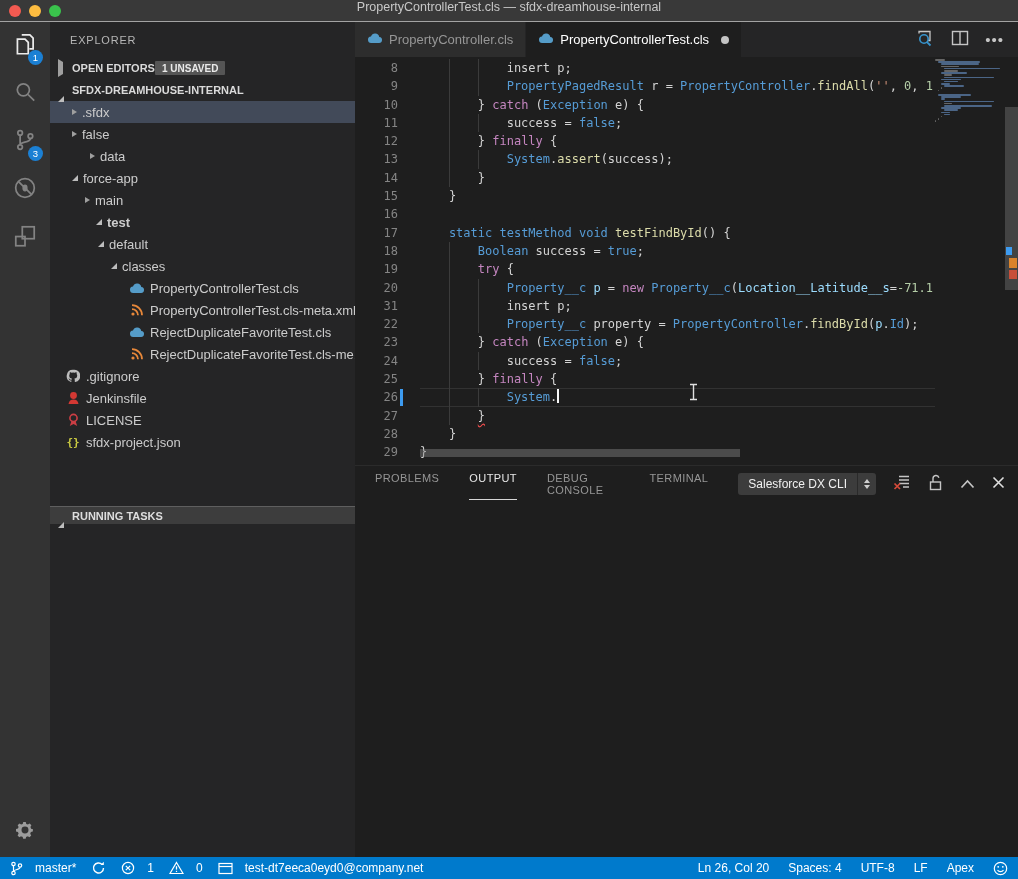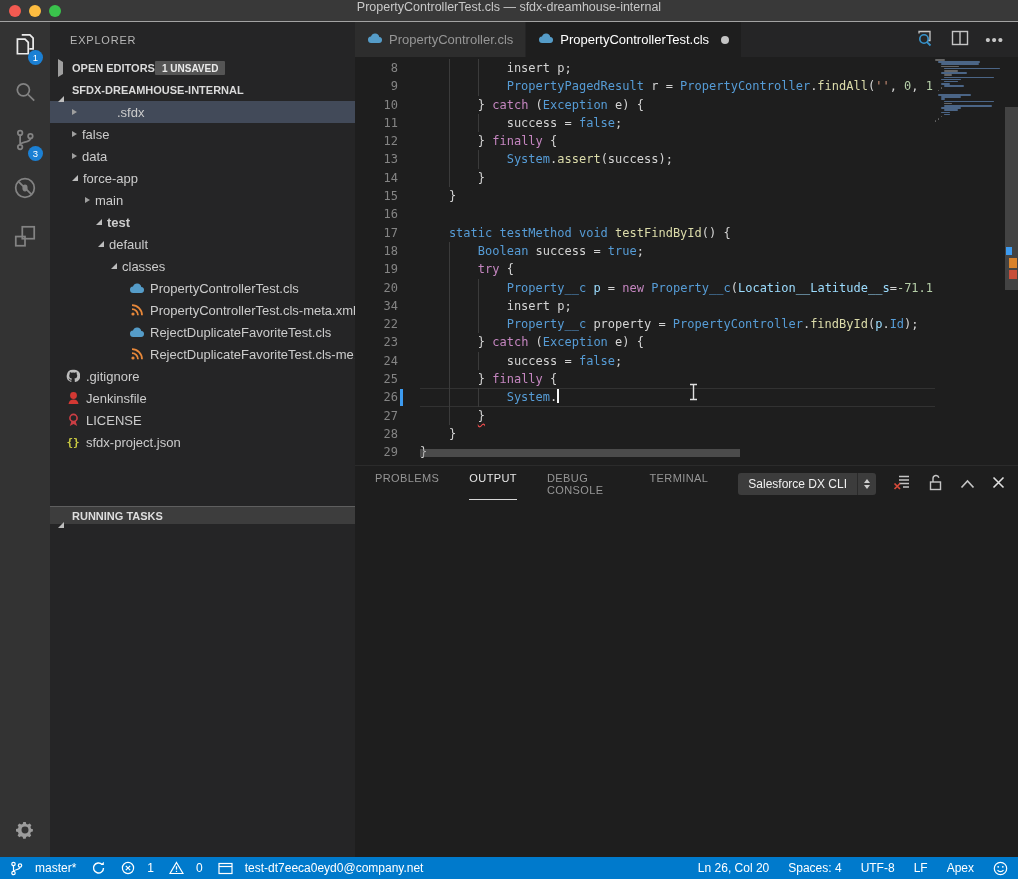--- a/index.html
+++ b/index.html
@@ -28,21 +28,21 @@
 
   
   .sidebar { width:305px; background:#252526; color:#cccccc; position:relative; flex:none; overflow:hidden; }
   .sidebar-title { height:35px; line-height:36px; padding-left:20px; font-size:11px; color:#b6b6b6; letter-spacing:0.8px; }
   .section-row { height:22px; display:flex; align-items:center; font-size:11px; font-weight:bold; color:#dadada; padding-left:8px; }
   .badge-unsaved { background:#555555; color:#eaeaea; font-size:10px; font-weight:bold; padding:1.5px 7px; margin-left:0; border-radius:1px; }
   .tw-col { display:inline-block; width:14px; flex:none; }
   .chev-c { width:0; height:0; border-left:5px solid #9f9f9f; border-top:3.5px solid transparent; border-bottom:3.5px solid transparent; }
   .chev-e { width:0; height:0; border-bottom:6px solid #bdbdbd; border-left:6px solid transparent; }
   .tree-row { height:22px; display:flex; align-items:center; font-size:13px; color:#cccccc; }
-  .tree-row.selected { background:#424a59;gap:35px; }
+  .tree-row.selected { background:#424a59; }
   .tree-label { margin-left:5px; white-space:nowrap; }
   .fi { width:16px; height:16px; flex:none; display:inline-flex; align-items:center; justify-content:center; font-size:11px; }
   .running-tasks { position:absolute; top:484px; left:0; right:0; height:18px; background:#3d3d3d;
     border-top:1px solid #5f5f5f; display:flex; align-items:center; padding-left:8px;
     font-size:11px; font-weight:bold; color:#dedede; }
 
   
   .editorgroup { flex:1; min-width:0; display:flex; flex-direction:column; background:#1e1e1e; }
   .tabbar { height:35px; background:#252526; display:flex; flex:none; }
   .tab { display:flex; align-items:center; gap:6px; padding:0 12px; font-size:13px;
@@ -170,21 +170,21 @@
       </div>
       <div id="tree">
           <div class="tree-row selected" style="padding-left: 22px;">
             <span class="chev-c"></span>
             <span class="tree-label">.sfdx</span>
           </div>
           <div class="tree-row" style="padding-left: 22px;">
             <span class="chev-c"></span>
             <span class="tree-label">false</span>
           </div>
-          <div class="tree-row" style="padding-left: 22px;">
+          <div class="tree-row" style="padding-left: 40px;">
             <span class="chev-c"></span>
             <span class="tree-label">data</span>
           </div>
           <div class="tree-row" style="padding-left: 22px;">
             <span class="chev-e"></span>
             <span class="tree-label">force-app</span>
           </div>
           <div class="tree-row" style="padding-left: 35px;">
             <span class="chev-c"></span>
             <span class="tree-label">main</span>
@@ -313,21 +313,21 @@
             <div class="code-row"><span class="gutter-num">11</span><span class="gutter-deco"></span><span class="line-text"><span class="ig"></span><span class="ig b"></span><span class="ig b"></span><span class="tk-p">success = </span><span class="tk-k">false</span><span class="tk-p">;</span></span></div>
             <div class="code-row"><span class="gutter-num">12</span><span class="gutter-deco"></span><span class="line-text"><span class="ig"></span><span class="ig b"></span><span class="tk-p">} </span><span class="tk-c">finally</span><span class="tk-p"> {</span></span></div>
             <div class="code-row"><span class="gutter-num">13</span><span class="gutter-deco"></span><span class="line-text"><span class="ig"></span><span class="ig b"></span><span class="ig b"></span><span class="tk-k">System</span><span class="tk-p">.</span><span class="tk-f">assert</span><span class="tk-p">(success);</span></span></div>
             <div class="code-row"><span class="gutter-num">14</span><span class="gutter-deco"></span><span class="line-text"><span class="ig"></span><span class="ig b"></span><span class="tk-p">}</span></span></div>
             <div class="code-row"><span class="gutter-num">15</span><span class="gutter-deco"></span><span class="line-text"><span class="ig"></span><span class="tk-p">}</span></span></div>
             <div class="code-row"><span class="gutter-num">16</span><span class="gutter-deco"></span><span class="line-text"></span></div>
             <div class="code-row"><span class="gutter-num">17</span><span class="gutter-deco"></span><span class="line-text"><span class="ig"></span><span class="tk-k">static testMethod void</span><span class="tk-p"> </span><span class="tk-f">testFindById</span><span class="tk-p">() {</span></span></div>
             <div class="code-row"><span class="gutter-num">18</span><span class="gutter-deco"></span><span class="line-text"><span class="ig"></span><span class="ig b"></span><span class="tk-k">Boolean</span><span class="tk-p"> success = </span><span class="tk-k">true</span><span class="tk-p">;</span></span></div>
             <div class="code-row"><span class="gutter-num">19</span><span class="gutter-deco"></span><span class="line-text"><span class="ig"></span><span class="ig b"></span><span class="tk-c">try</span><span class="tk-p"> {</span></span></div>
             <div class="code-row"><span class="gutter-num">20</span><span class="gutter-deco"></span><span class="line-text"><span class="ig"></span><span class="ig b"></span><span class="ig b"></span><span class="tk-k">Property__c</span><span class="tk-p"> </span><span class="tk-v">p</span><span class="tk-p"> = </span><span class="tk-c">new</span><span class="tk-p"> </span><span class="tk-k">Property__c</span><span class="tk-p">(</span><span class="tk-v">Location__Latitude__s</span><span class="tk-p">=</span><span class="tk-n">-71.1</span></span></div>
-            <div class="code-row"><span class="gutter-num">34</span><span class="gutter-deco"></span><span class="line-text"><span class="ig"></span><span class="ig b"></span><span class="ig b"></span><span class="tk-p">insert p;</span></span></div>
+            <div class="code-row"><span class="gutter-num">31</span><span class="gutter-deco"></span><span class="line-text"><span class="ig"></span><span class="ig b"></span><span class="ig b"></span><span class="tk-p">insert p;</span></span></div>
             <div class="code-row"><span class="gutter-num">22</span><span class="gutter-deco"></span><span class="line-text"><span class="ig"></span><span class="ig b"></span><span class="ig b"></span><span class="tk-k">Property__c</span><span class="tk-p"> property = </span><span class="tk-k">PropertyController</span><span class="tk-p">.</span><span class="tk-f">findById</span><span class="tk-p">(</span><span class="tk-v">p</span><span class="tk-p">.</span><span class="tk-k">Id</span><span class="tk-p">);</span></span></div>
             <div class="code-row"><span class="gutter-num">23</span><span class="gutter-deco"></span><span class="line-text"><span class="ig"></span><span class="ig b"></span><span class="tk-p">} </span><span class="tk-c">catch</span><span class="tk-p"> (</span><span class="tk-k">Exception</span><span class="tk-p"> e) {</span></span></div>
             <div class="code-row"><span class="gutter-num">24</span><span class="gutter-deco"></span><span class="line-text"><span class="ig"></span><span class="ig b"></span><span class="ig b"></span><span class="tk-p">success = </span><span class="tk-k">false</span><span class="tk-p">;</span></span></div>
             <div class="code-row"><span class="gutter-num">25</span><span class="gutter-deco"></span><span class="line-text"><span class="ig"></span><span class="ig b"></span><span class="tk-p">} </span><span class="tk-c">finally</span><span class="tk-p"> {</span></span></div>
             <div class="code-row current"><span class="gutter-num">26</span><span class="gutter-deco"><span class="mod-bar"></span></span><span class="line-text"><span class="ig"></span><span class="ig b"></span><span class="ig b"></span><span class="tk-k">System</span><span class="tk-p">.</span><span class="caret"></span></span></div>
             <div class="code-row"><span class="gutter-num">27</span><span class="gutter-deco"></span><span class="line-text"><span class="ig"></span><span class="ig b"></span><span class="tk-e">}</span></span></div>
             <div class="code-row"><span class="gutter-num">28</span><span class="gutter-deco"></span><span class="line-text"><span class="ig"></span><span class="tk-p">}</span></span></div>
             <div class="code-row"><span class="gutter-num">29</span><span class="gutter-deco"></span><span class="line-text"><span class="tk-p">}</span></span></div>
           </div>
         <div class="minimap" id="minimap">

